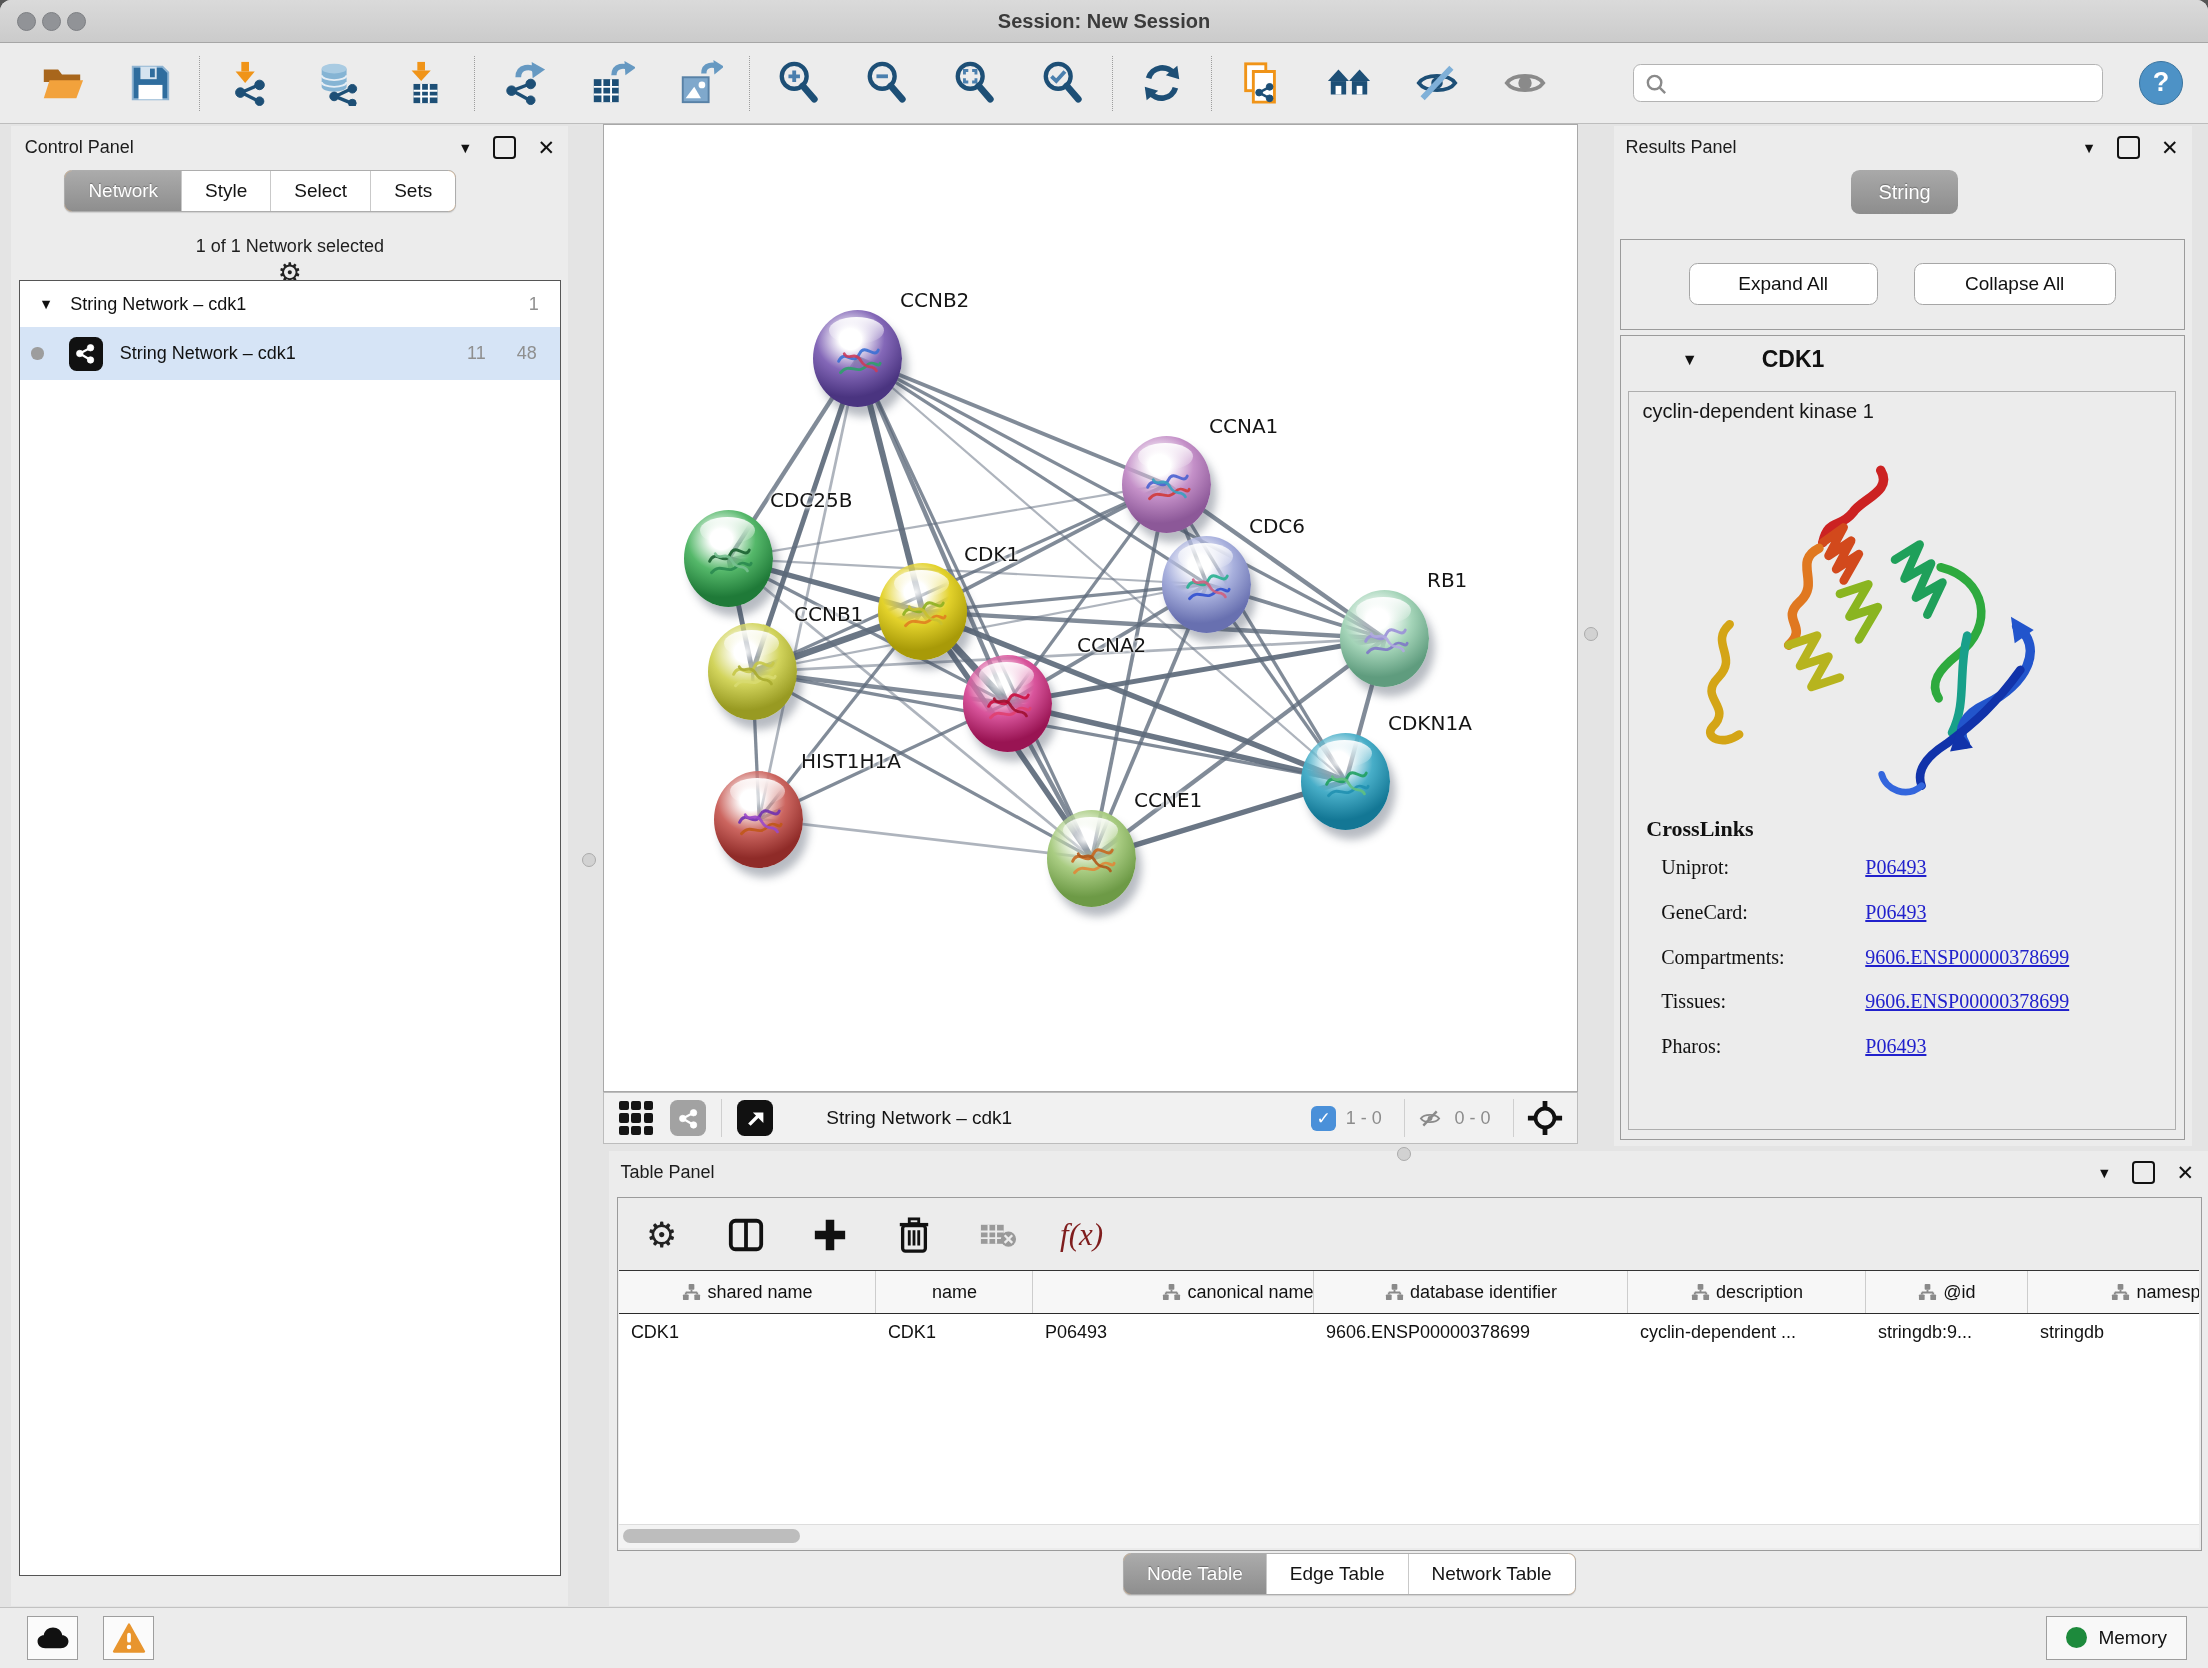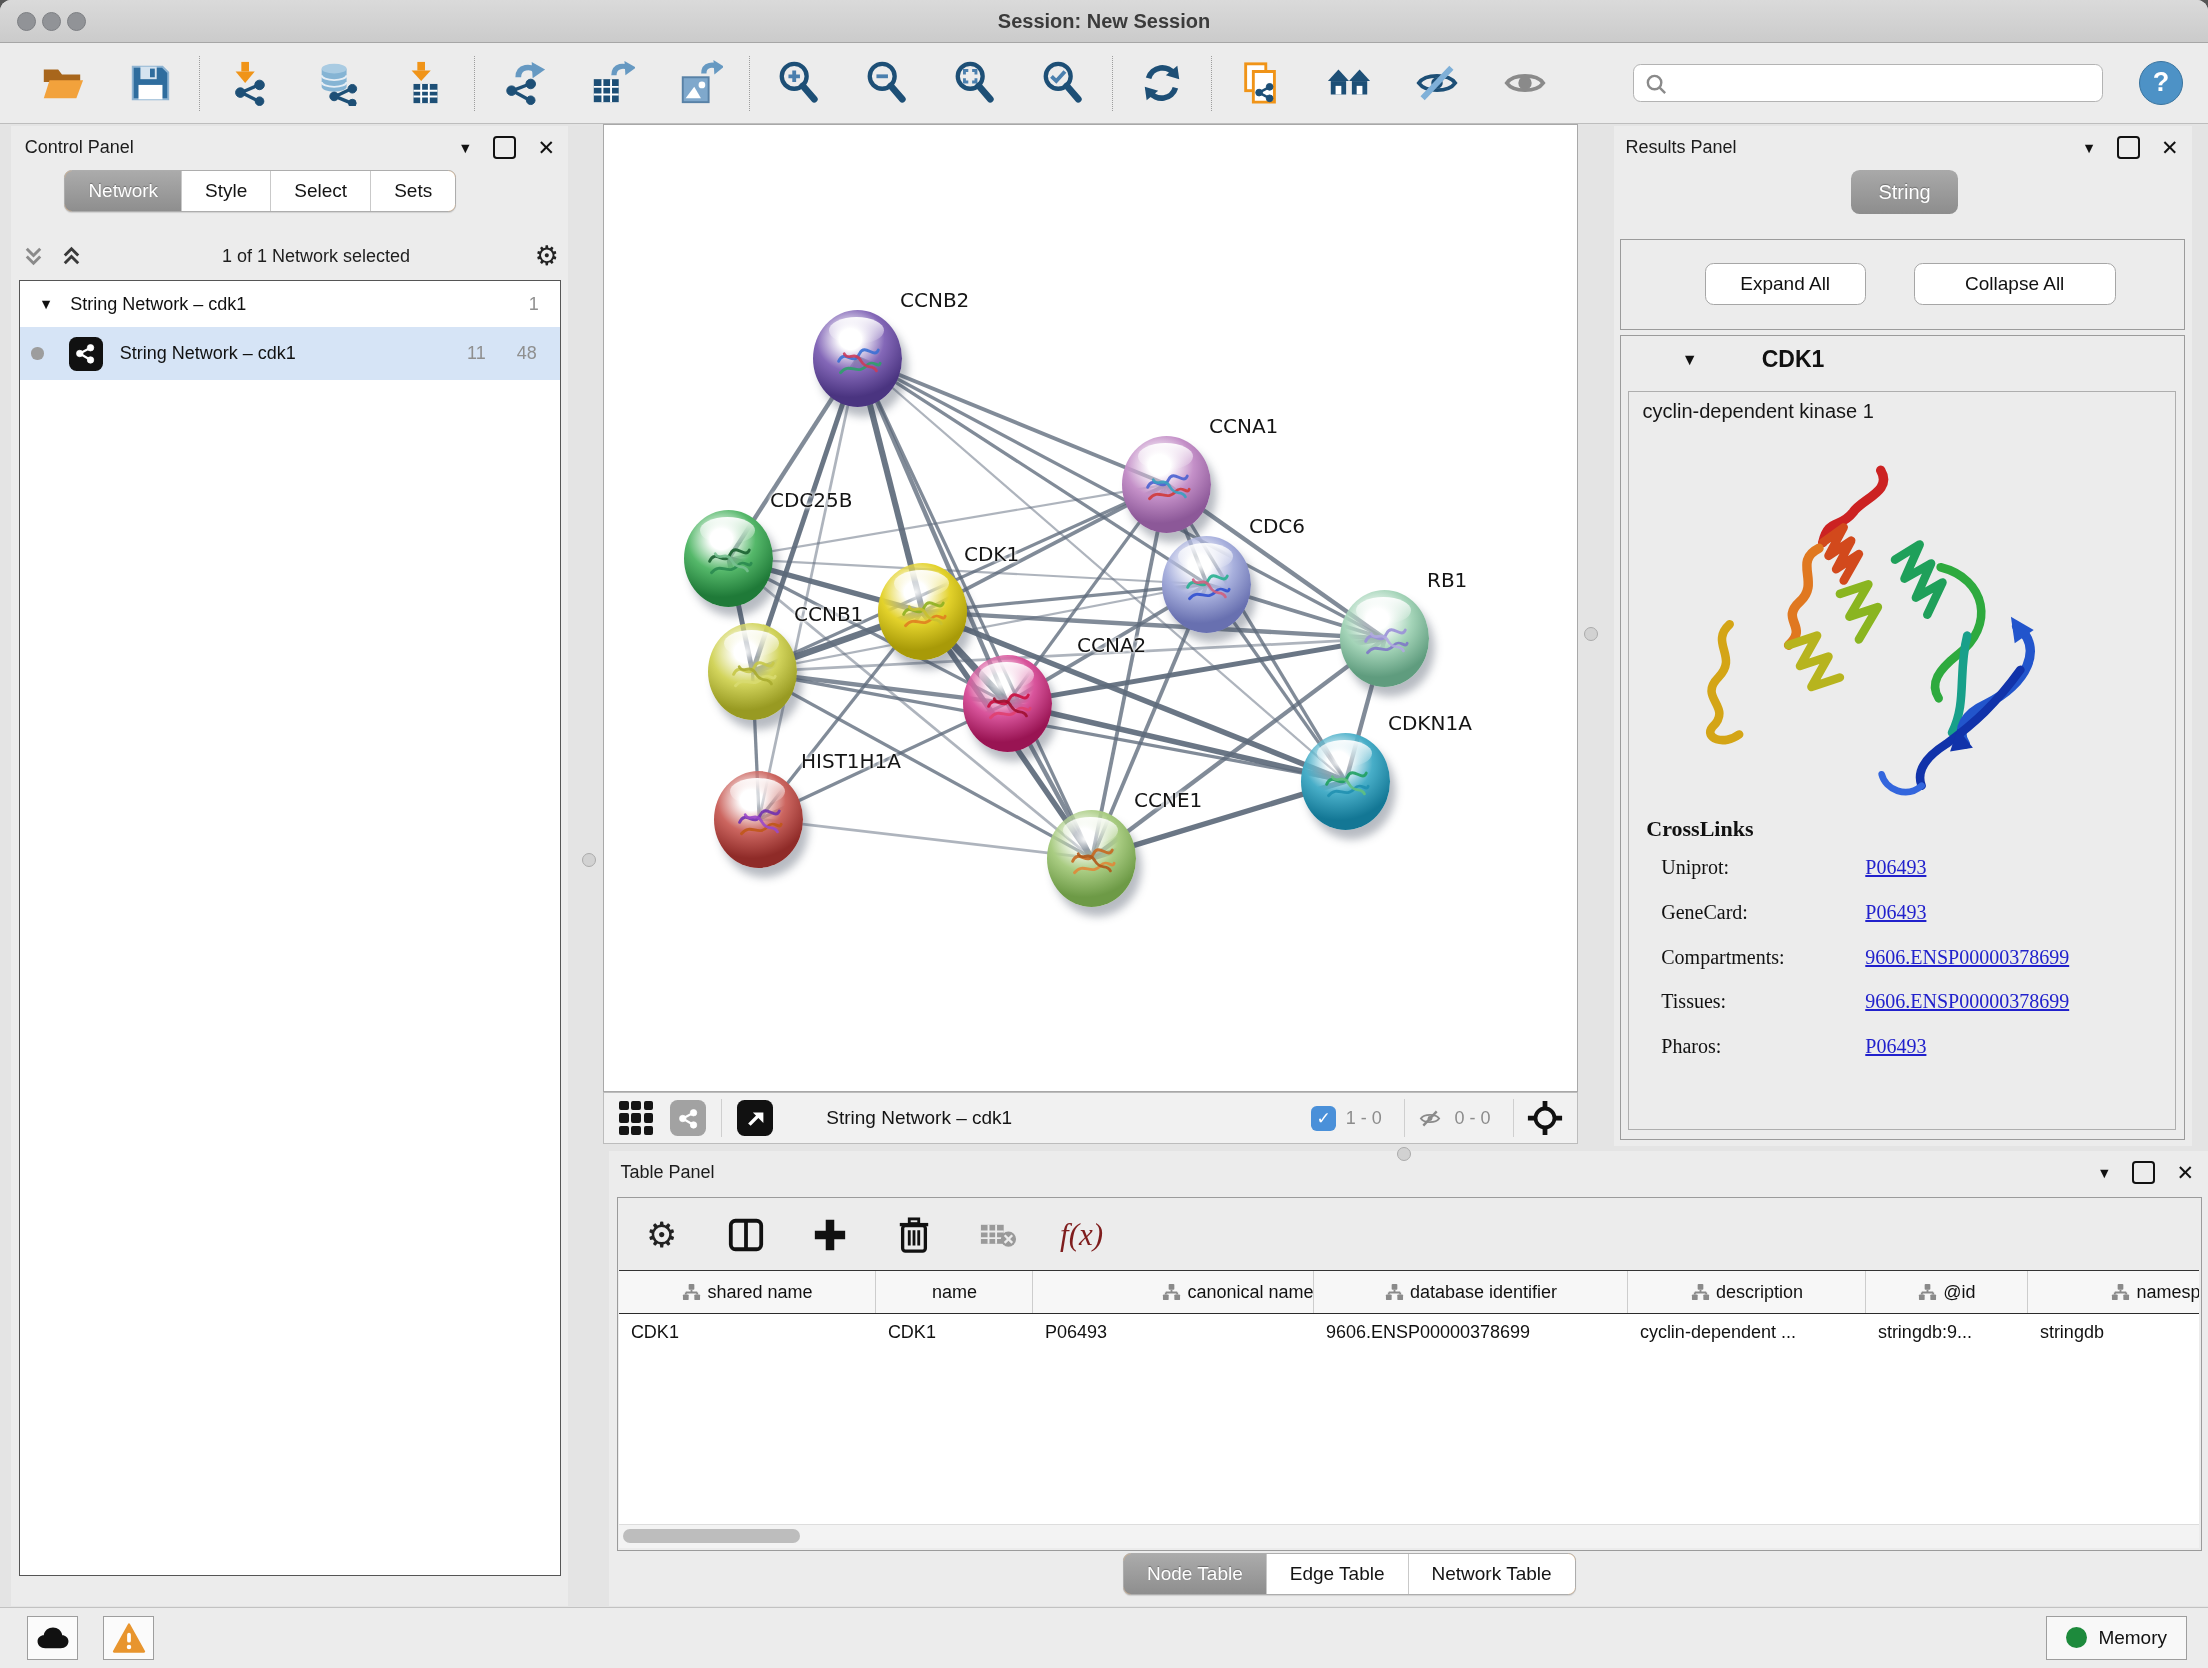--- a/index.html
+++ b/index.html
@@ -32,21 +32,21 @@
   
   .seg{display:inline-flex;border:1px solid #adadad;border-radius:7.6px;overflow:hidden;background:#fdba74;box-shadow:0 1px 1px rgba(0,0,0,.12);}
   .seg .s{padding:0 23px;height:40px;line-height:40px;font-size:19px;color:#141414;background:#fff;border-left:1px solid #c9c9c9;cursor:pointer;white-space:nowrap;}
   .seg .s:first-child{border-left:none;}
   .seg .s.active{background:linear-gradient(#ababab,#8e8e8e);color:#fff;text-shadow:0 -1px 1px #6f6f6f;}
 
   
   .control-panel{position:absolute;left:11.4px;top:126px;width:557px;height:1480px;background:#ececec;}
   .cp-header{position:absolute;left:13.3px;right:13.3px;top:5.7px;height:32px;display:flex;align-items:center;}
   .cp-tabs{position:absolute;left:53px;top:44px;}
-  .cp-netbar{position:absolute;left:9.5px;right:9.5px;top:110px;height:40px;display:flex;align-items:center;}
+  .cp-netbar{position:absolute;left:9.5px;right:9.5px;top:110px;height:40px;display:flex;align-items:center;flex-direction:column;}
   .chev{margin-right:13.3px;cursor:pointer;}
   .cp-status{flex:1;text-align:center;font-size:18px;color:#1e1e1e;}
   .gear-glyph{font-size:27px;color:#222;cursor:pointer;}
   .cp-tree{position:absolute;left:7.6px;right:7.6px;top:154px;bottom:30px;background:#fff;border:1.9px solid #555;}
   .tree-row{position:relative;height:46px;display:flex;align-items:center;font-size:18px;color:#111;}
   .tree-row .tri{margin:0 17px 0 19px;font-size:14.3px;color:#111;}
   .tree-row .cnt{position:absolute;right:21px;color:#909090;}
   .tree-child{height:53px;background:#d6e4f6;}
   .bullet{width:12.4px;height:12.4px;border-radius:50%;background:#9d9d9d;margin:0 25px 0 11.4px;}
   .share-chip{width:34px;height:34px;border-radius:7.6px;background:#111;display:flex;align-items:center;justify-content:center;margin-right:17px;}
@@ -572,21 +572,21 @@
       <span class="panel-title">Results Panel</span>
       <span style="flex:1"></span>
       <span class="panel-controls">
         <span class="pc-arrow">▼</span>
         <span class="pc-float"></span>
         <span class="pc-close">✕</span>
       </span>
     </div>
     <div class="rp-tab">String</div>
     <div class="rp-box1">
-      <div class="rp-btn" style="left:84px;width:161px">Expand All</div>
+      <div class="rp-btn" style="left:68px;width:189px">Expand All</div>
       <div class="rp-btn" style="left:293px;width:202px">Collapse All</div>
     </div>
     <div class="rp-box2">
       <div class="rp-entry-head">
         <span class="tri">▼</span>
         <span class="gene">CDK1</span>
       </div>
       <div class="rp-body">
         <div class="rp-desc">cyclin-dependent kinase 1</div>
         <svg class="rp-structure" width="399" height="352" viewBox="0 0 420 370">

